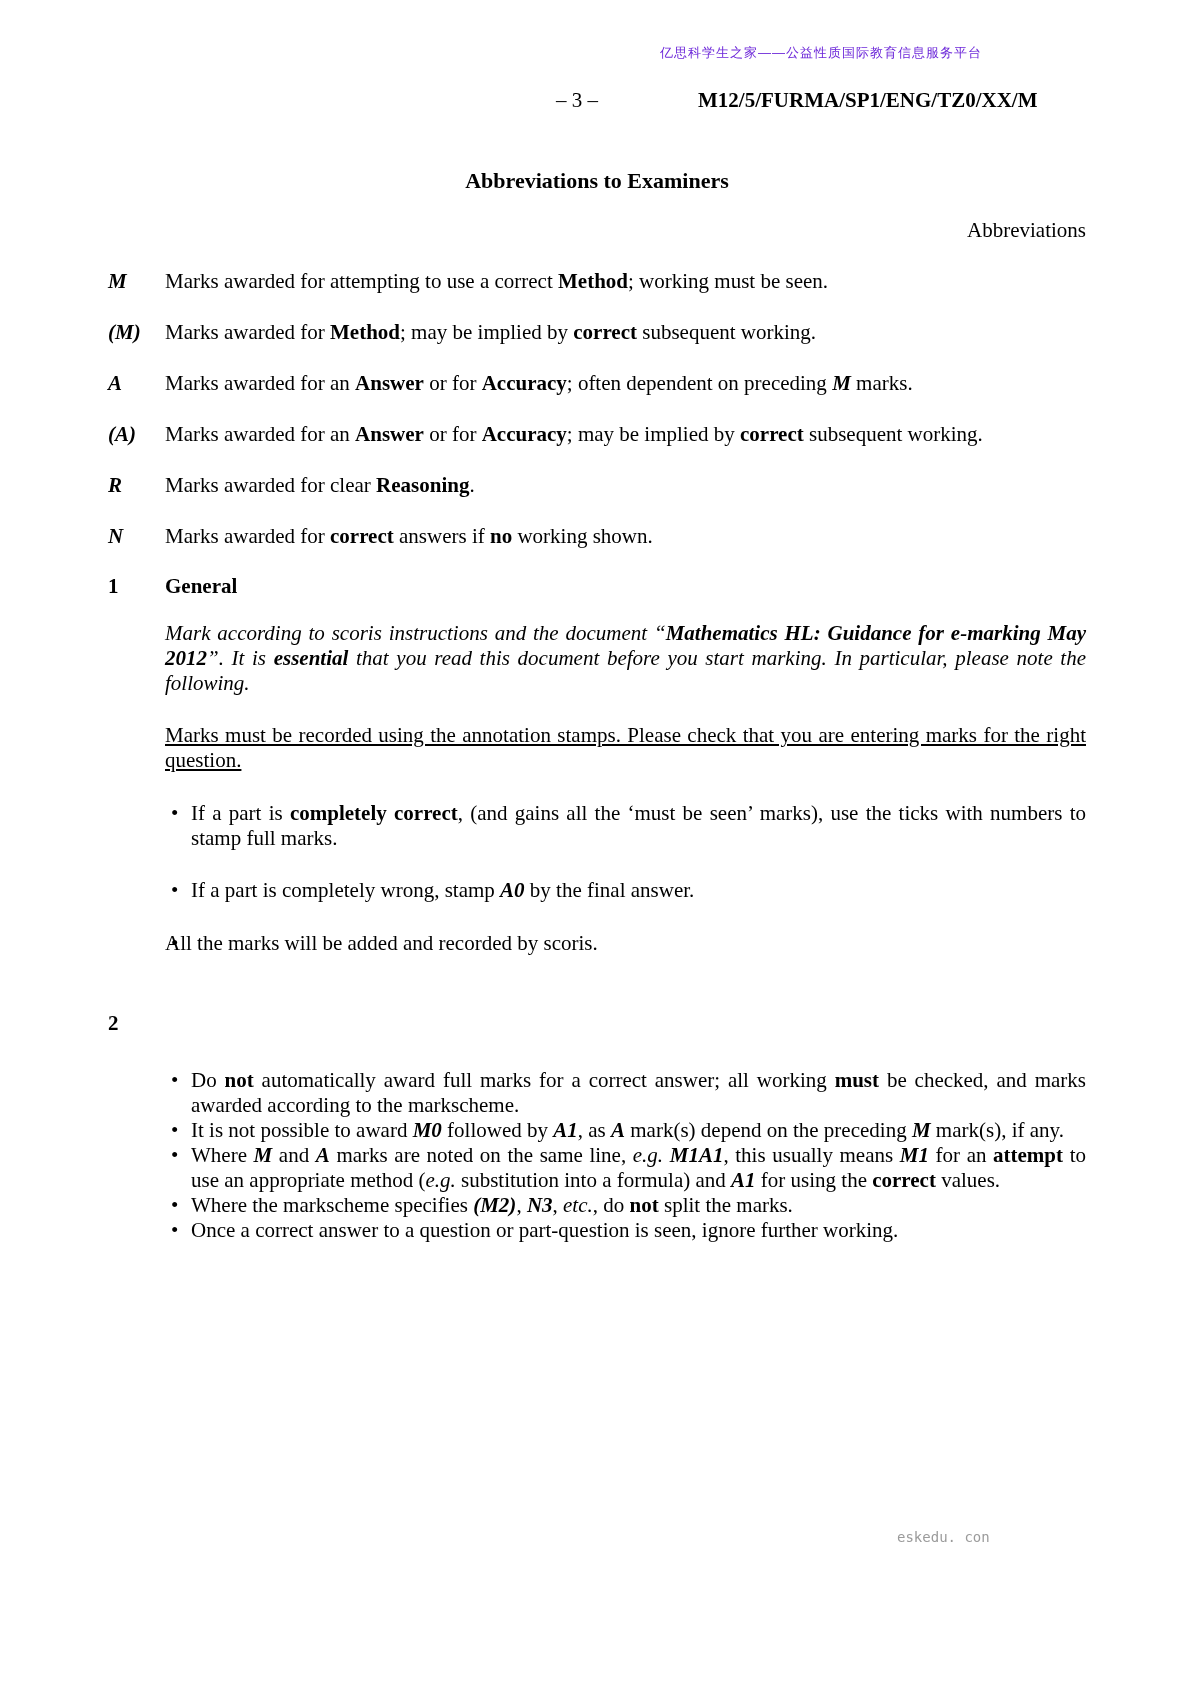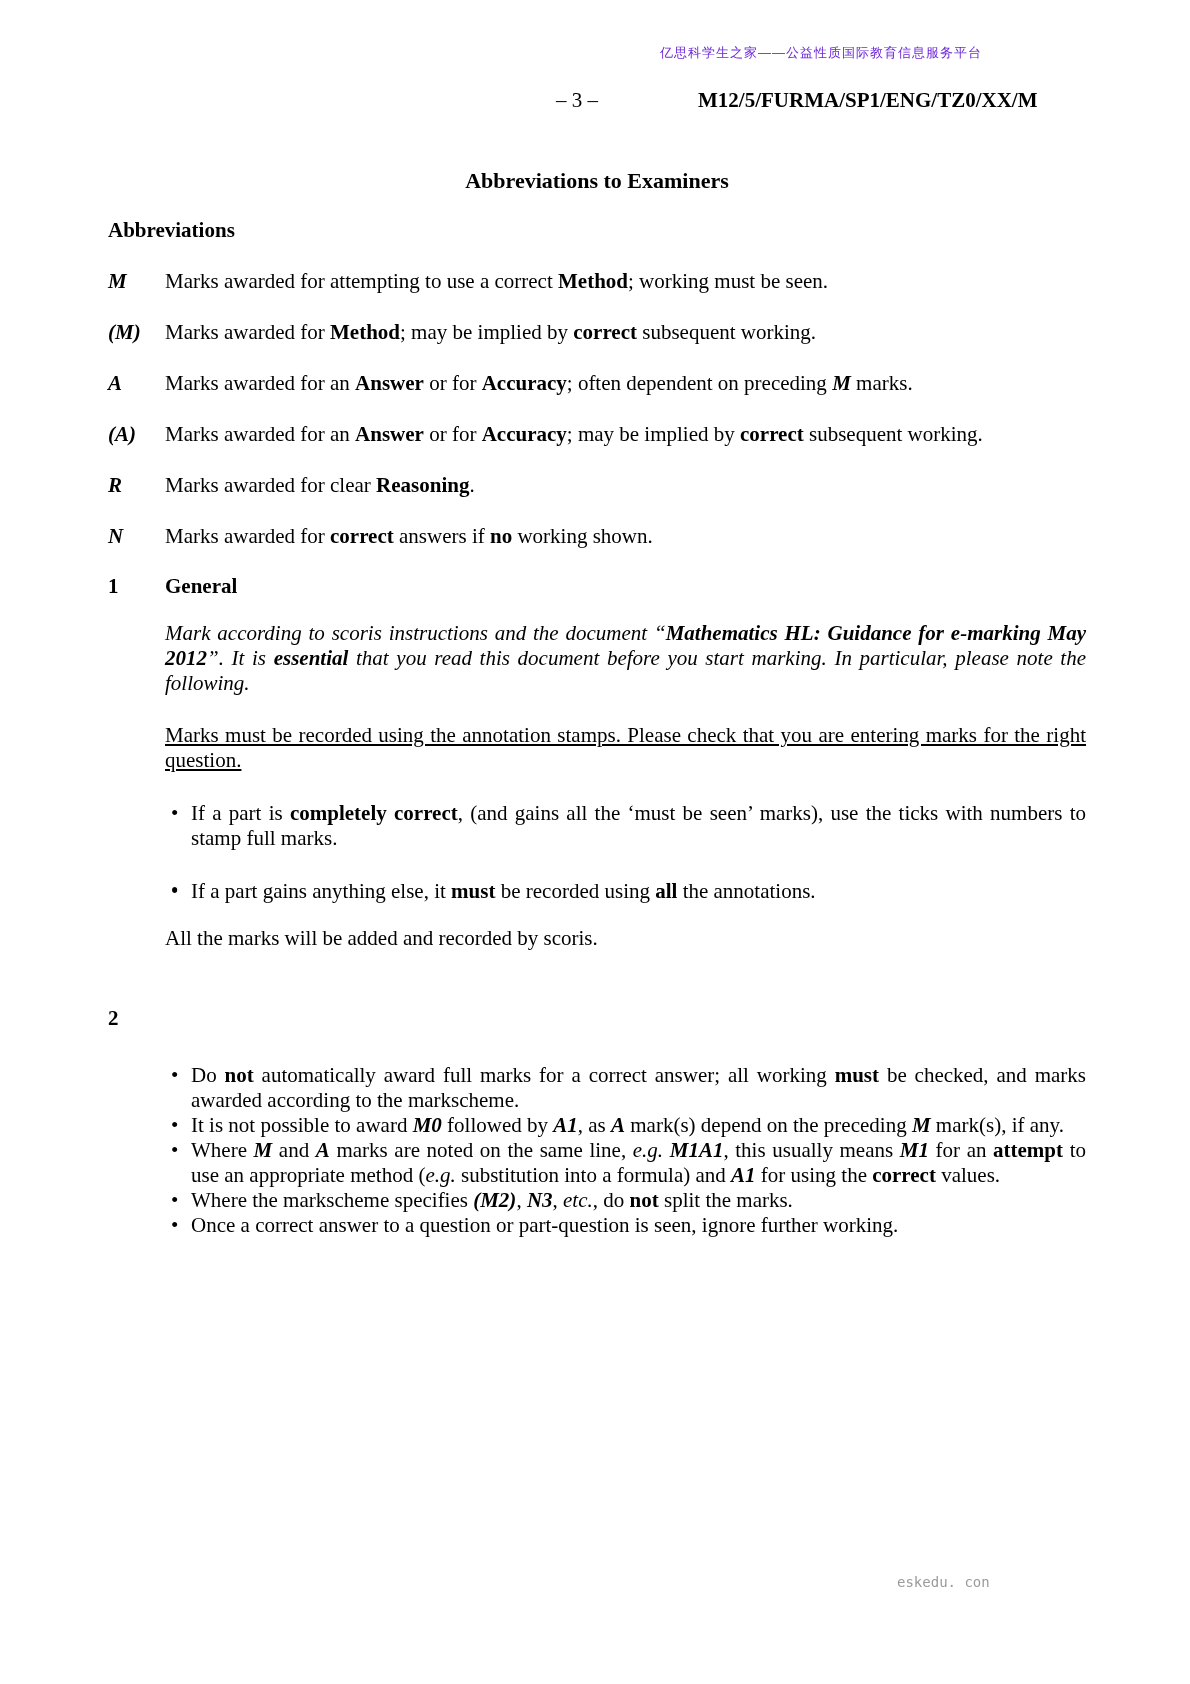--- a/index.html
+++ b/index.html
@@ -15,21 +15,21 @@
   .wm-top{
     position:absolute;left:660px;top:42px;
     font-family:"Liberation Sans", sans-serif;
     font-size:13px;line-height:22px;color:#6d28d9;letter-spacing:1px;
     white-space:nowrap;
   }
   .page-num{position:absolute;left:556px;top:88px;white-space:nowrap;}
   .paper-code{position:absolute;left:698px;top:88px;white-space:nowrap;font-weight:bold;}
   .content{position:absolute;left:108px;top:0;width:978px;}
   .title{margin-top:168px;text-align:center;font-weight:bold;font-size:22px;}
-  .h1{font-weight:bold;}
+  .h1{font-weight:normal;text-align:right;}
   .h1.abbrev{margin-top:25px;}
   .h1.using{margin-top:28px;}
   .abbr-row{display:flex;margin-top:26px;}
   .abbr-row .code{flex:0 0 57px;font-weight:bold;font-style:italic;}
   .abbr-row .desc{flex:1 1 auto;}
   .sec-head{display:flex;font-weight:bold;}
   .sec-head .sec-num{flex:0 0 57px;}
   .sec-head.general{margin-top:25px;}
   .sec-head.method{margin-top:55px;}
   .para{margin-left:57px;}
@@ -37,21 +37,21 @@
   .p1{margin-top:22px;font-style:italic;}
   .p2{margin-top:27px;text-decoration:underline;}
   .closing{margin-top:22px;}
   .bullet{position:relative;margin-left:57px;padding-left:26px;text-align:justify;}
   .bullet .dot{position:absolute;left:6px;top:0;}
   .bullet.g28{margin-top:28px;}
   .bullet.g27{margin-top:27px;}
   .bullet.g32{margin-top:32px;}
   .bullet.g0{margin-top:0;}
   .wm-bottom{
-    position:absolute;left:897px;top:1573px;
+    position:absolute;left:897px;top:1528px;
     font-family:"DejaVu Sans Mono", monospace;
     font-size:14px;line-height:18px;color:#9b9b9b;white-space:nowrap;
   }
 </style>
 </head>
 <body>
 
 <div class="wm-top">亿思科学生之家——公益性质国际教育信息服务平台</div>
 <div class="page-num">– 3 –</div>
 <div class="paper-code">M12/5/FURMA/SP1/ENG/TZ0/XX/M</div>
@@ -95,24 +95,24 @@
 
   <div class="para justify p1"><span>Mark according to scoris instructions and the document “</span><span class="b">Mathematics HL: Guidance for e-marking May 2012</span><span>”.  It is </span><span class="b">essential</span><span> that you read this document before you start marking.  In particular, please note the following.</span></div>
   <div class="para justify p2"><span>Marks must be recorded using the annotation stamps. Please check that you are entering marks for the right question.</span></div>
 
   <div class="bullet g28">
     <span class="dot">•</span>
     <span class="btext"><span>If a part is </span><span class="b">completely correct</span><span>, (and gains all the ‘must be seen’ marks),  use the ticks with numbers to stamp full marks.</span></span>
   </div>
   <div class="bullet g27">
     <span class="dot">•</span>
+    <span class="btext"><span>If a part is completely wrong, stamp </span><span class="b i">A0</span><span> by the final answer.</span></span>
   </div>
   <div class="bullet g28">
     <span class="dot">•</span>
-    <span class="btext"><span>If a part gains anything else, it </span><span class="b">must</span><span> be recorded using </span><span class="b">all</span><span> the annotations.</span></span>
   </div>
 
   <div class="para closing"><span>All the marks will be added and recorded by scoris.</span></div>
 
   <div class="sec-head method">
     <span class="sec-num">2</span>
   </div>
 
   <div class="bullet g32">
     <span class="dot">•</span>

